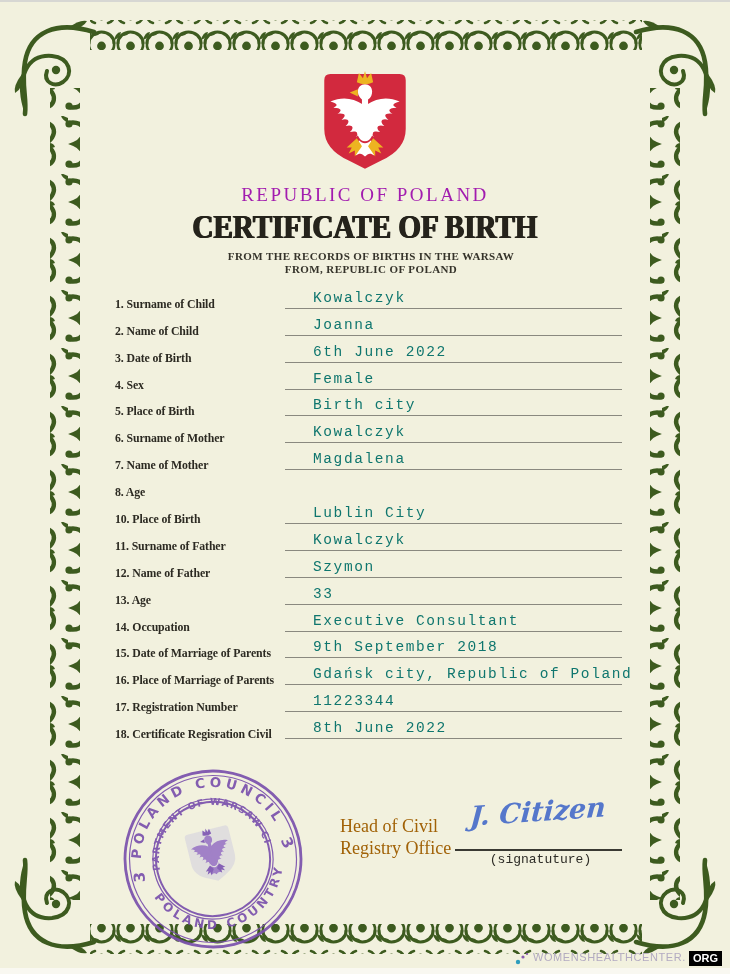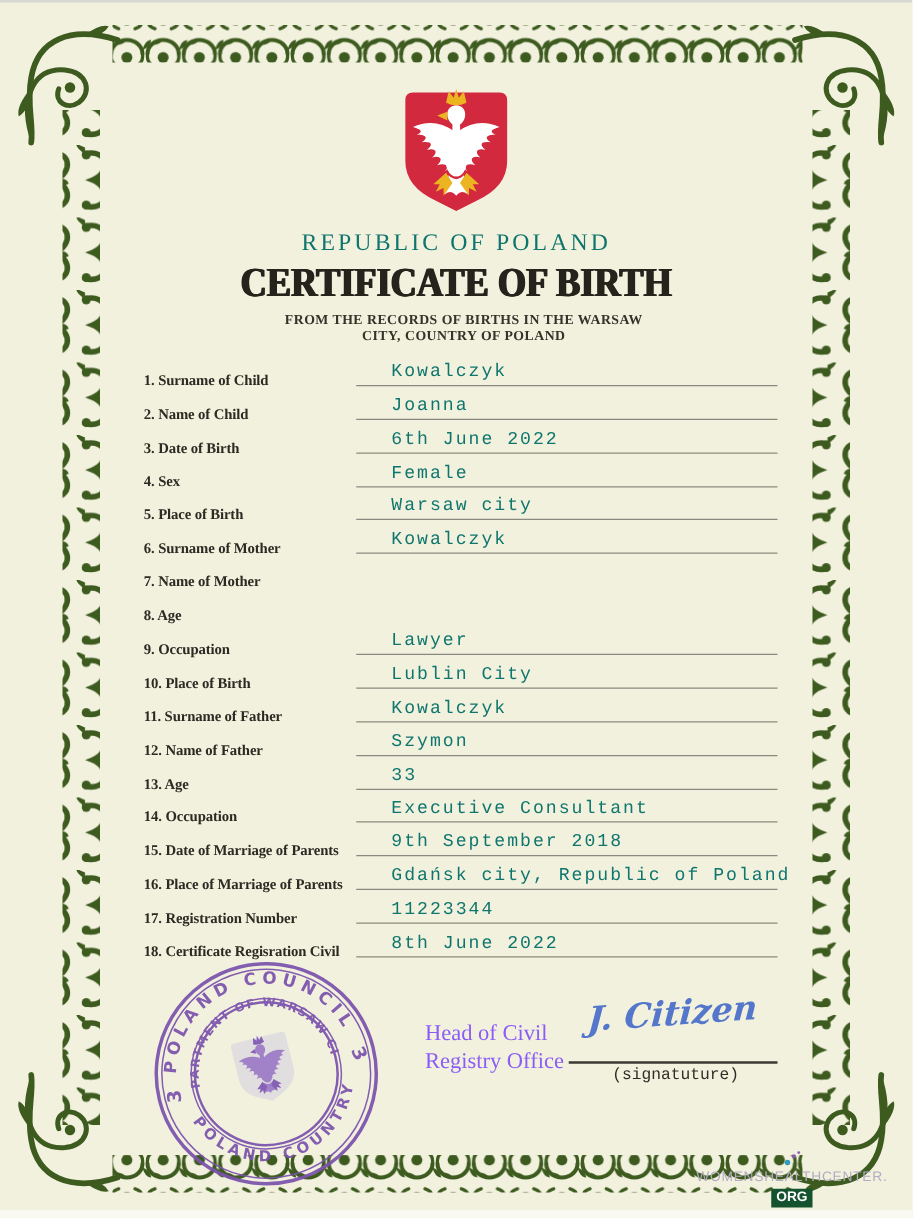--- a/index.html
+++ b/index.html
@@ -5,21 +5,21 @@
   html,body{margin:0;padding:0;}
   body{background:#ffffff;font-family:"Liberation Serif",serif;}
   .page{position:relative;width:730px;height:974px;background:#f2f1de;overflow:hidden;}
   .edge-top{position:absolute;top:0;left:0;right:0;height:2px;background:#d7d7d3;}
   .edge-bottom{position:absolute;bottom:0;left:0;right:0;height:6px;background:#f9f8f1;}
   .frame{position:absolute;left:0;top:0;}
 
   
   .emblem{position:absolute;left:314px;top:70px;}
   .country{position:absolute;left:0;right:0;top:184px;text-align:center;
-    font-family:"Liberation Serif",serif;font-size:19px;letter-spacing:2.5px;color:#0f766e;}
+    font-family:"Liberation Serif",serif;font-size:19px;letter-spacing:2.5px;color:#a21caf;}
   .title{position:absolute;left:0;right:0;top:209px;text-align:center;
     font-family:"Liberation Serif",serif;font-weight:bold;font-size:33px;color:#25231b;
     transform:scaleX(0.88);transform-origin:center;
     text-shadow:0.8px 0 0 #25231b,-0.8px 0 0 #25231b;}
   .subtitle{position:absolute;left:0;right:0;text-align:center;
     font-family:"Liberation Serif",serif;font-weight:bold;font-size:11px;letter-spacing:0.4px;color:#35332a;margin-left:12px;}
   .subtitle.l1{top:250px;} .subtitle.l2{top:263px;}
 
   
   .fields{position:absolute;left:115px;top:288px;width:507px;}
@@ -28,34 +28,34 @@
     font-family:Liberation Serif, serif;font-weight:bold;font-size:11.8px;color:#2c2a22;letter-spacing:-0.1px;}
   .fline{position:absolute;left:170px;right:0;bottom:6px;height:22px;border-bottom:1.5px solid #8a897f;}
   .fvalue{position:absolute;left:28px;bottom:2px;white-space:nowrap;
     font-family:"Liberation Mono","DejaVu Sans Mono",monospace;font-size:14.5px;letter-spacing:1.6px;color:#0f766e;}
 
   
   .stamp{position:absolute;left:110px;top:756px;transform:rotate(-14deg);opacity:0.93;}
 
   
   .role{position:absolute;left:340px;width:130px;
-    font-family:"Liberation Serif",serif;font-size:18px;color:#8b5cf6;}
+    font-family:"Liberation Serif",serif;font-size:18px;color:#a16207;}
   .role.l1{top:816px;} .role.l2{top:838px;}
   .sig-name{position:absolute;left:448px;top:796px;width:180px;text-align:center;
     font-family:"DejaVu Serif",serif;font-style:italic;font-weight:bold;font-size:27px;color:#5577cb;
     transform:rotate(-4deg) skewX(-8deg);}
   .sig-line{position:absolute;left:455px;top:849px;width:167px;border-top:2px solid #3a3a33;}
   .sig-caption{position:absolute;left:468px;top:852px;width:145px;text-align:center;
     font-family:Liberation Mono, monospace;font-size:13px;color:#2e2d27;}
 
   
-  .watermark{position:absolute;right:20px;bottom:8px;display:flex;align-items:center;gap:3px;flex-direction:column;}
+  .watermark{position:absolute;right:8px;bottom:8px;display:flex;gap:3px;}
   .wm-site{font-family:"Liberation Sans",sans-serif;font-size:11px;letter-spacing:0.6px;color:#b3abc2;}
   .wm-tld{font-family:"Liberation Sans",sans-serif;font-size:11px;font-weight:bold;color:#ffffff;
-    background:#14532d;padding:1px 4px 2px 4px;}
+    background:#000000;padding:1px 4px 2px 4px;}
 </style>
 </head>
 <body>
 
 <div class="page">
   <div class="edge-top"></div>
 
   <svg class="frame" width="730" height="974" viewBox="0 0 730 974">
     <defs>
       <pattern id="tileH" width="58" height="30" patternUnits="userSpaceOnUse">
@@ -134,21 +134,21 @@
         <use href="#eagle-body-all"></use>
       </g>
     <g style="color:#edb421">
         <use href="#eagle-gold"></use>
       </g>
   </svg>
 
   <div class="country">REPUBLIC OF POLAND</div>
   <div class="title">CERTIFICATE OF BIRTH</div>
   <div class="subtitle l1">FROM THE RECORDS OF BIRTHS IN THE WARSAW</div>
-  <div class="subtitle l2">CITY, COUNTRY OF POLAND</div>
+  <div class="subtitle l2">FROM, REPUBLIC OF POLAND</div>
 
   <div class="fields">
       <div class="row">
         <span class="labelwrap"><span class="fnum">1.</span> <span class="flabel">Surname of Child</span></span>
         <div class="fline">
           <span class="fvalue">Kowalczyk</span>
         </div>
       </div>
       <div class="row">
         <span class="labelwrap"><span class="fnum">2.</span> <span class="flabel">Name of Child</span></span>
@@ -164,40 +164,37 @@
       </div>
       <div class="row">
         <span class="labelwrap"><span class="fnum">4.</span> <span class="flabel">Sex</span></span>
         <div class="fline">
           <span class="fvalue">Female</span>
         </div>
       </div>
       <div class="row">
         <span class="labelwrap"><span class="fnum">5.</span> <span class="flabel">Place of Birth</span></span>
         <div class="fline">
-          <span class="fvalue">Warsaw city</span>
+          <span class="fvalue">Birth city</span>
         </div>
       </div>
       <div class="row">
         <span class="labelwrap"><span class="fnum">6.</span> <span class="flabel">Surname of Mother</span></span>
         <div class="fline">
           <span class="fvalue">Kowalczyk</span>
         </div>
       </div>
       <div class="row">
         <span class="labelwrap"><span class="fnum">7.</span> <span class="flabel">Name of Mother</span></span>
+        <div class="fline">
+          <span class="fvalue">Magdalena</span>
+        </div>
       </div>
       <div class="row">
         <span class="labelwrap"><span class="fnum">8.</span> <span class="flabel">Age</span></span>
-      </div>
-      <div class="row">
-        <span class="labelwrap"><span class="fnum">9.</span> <span class="flabel">Occupation</span></span>
-        <div class="fline">
-          <span class="fvalue">Lawyer</span>
-        </div>
       </div>
       <div class="row">
         <span class="labelwrap"><span class="fnum">10.</span> <span class="flabel">Place of Birth</span></span>
         <div class="fline">
           <span class="fvalue">Lublin City</span>
         </div>
       </div>
       <div class="row">
         <span class="labelwrap"><span class="fnum">11.</span> <span class="flabel">Surname of Father</span></span>
         <div class="fline">

